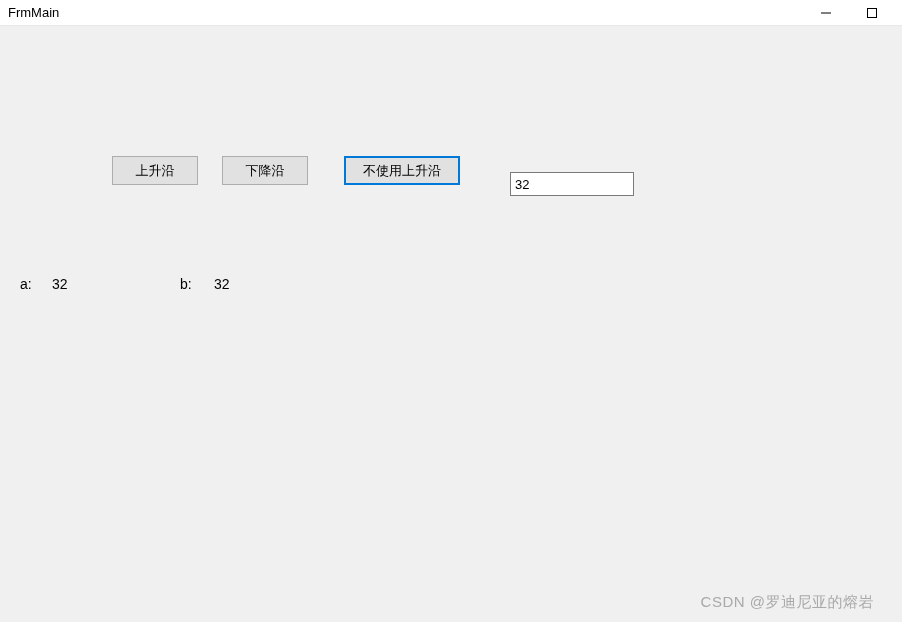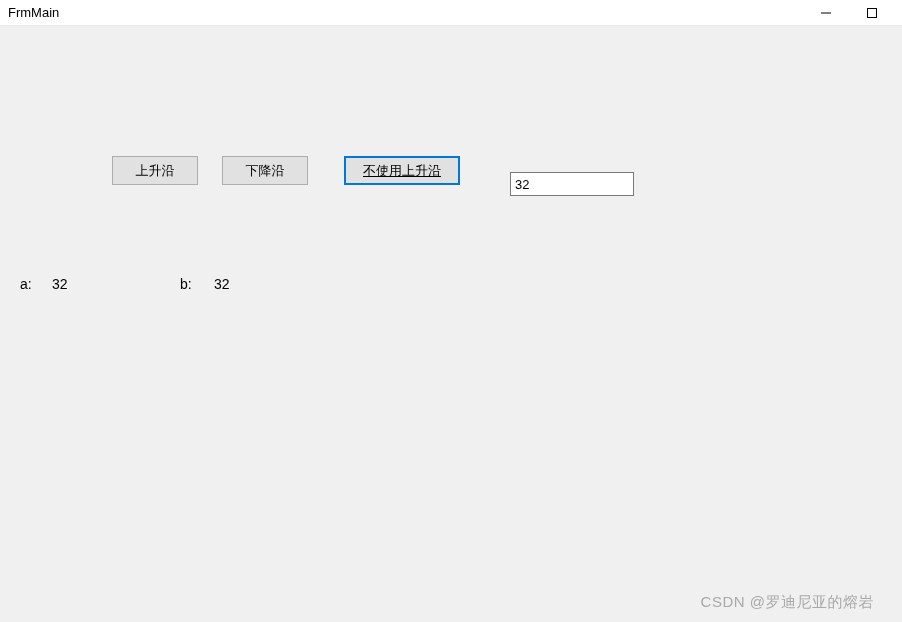--- a/index.html
+++ b/index.html
@@ -64,21 +64,20 @@
       font-size: 13px;
       color: #000;
       cursor: pointer;
       display: flex;
       align-items: center;
       justify-content: center;
     }
     .btn.focused {
       border: 2px solid #0078d7;
       background: #e1e1e1;
-      text-decoration: underline;
     }
     .btn-rising {
       left: 112px;
       top: 130px;
       width: 86px;
     }
     .btn-falling {
       left: 222px;
       top: 130px;
       width: 86px;

